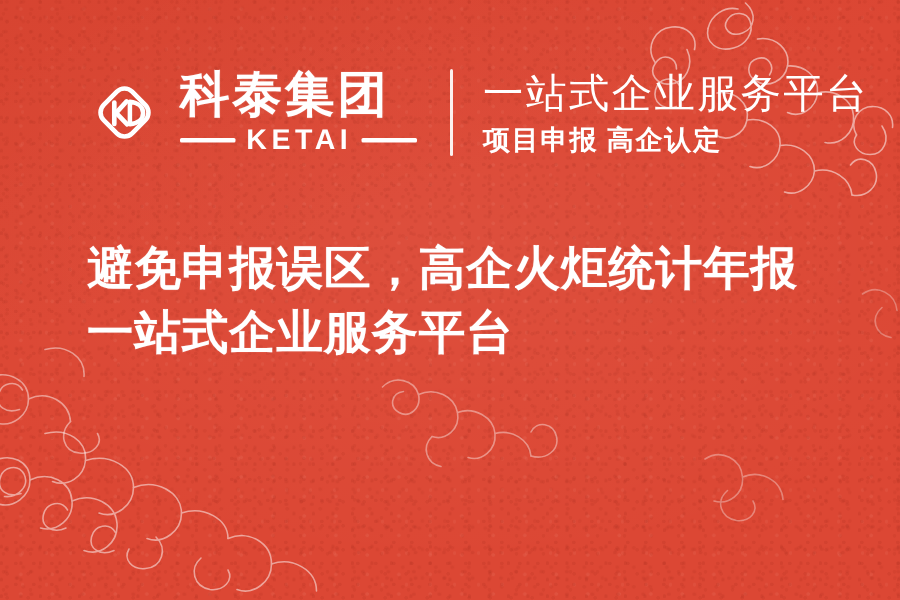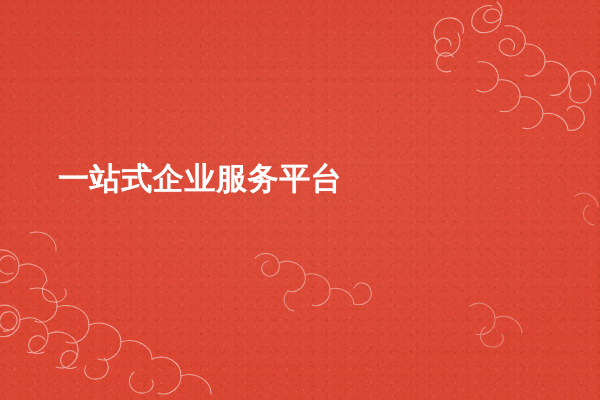--- a/index.html
+++ b/index.html
@@ -245,18 +245,51 @@
         <path class="cl" d="M485 327 C477 334 480 345 491 347 C500 348 506 341 502 334"></path>
       </g>
 
       <g opacity="0.30">
         <path class="cl" d="M575 196 C585 189 597 196 598 207"></path>
         <path class="cl" d="M588 205 C580 212 583 223 594 225"></path>
       </g>
     </svg>
   </div>
 
+  <div class="header">
+
+    <div class="logo-mark">
+      <svg width="52" height="52" viewBox="0 0 52 52" xmlns="http://www.w3.org/2000/svg" aria-hidden="true">
+
+        <rect x="12.6" y="12.6" width="26.8" height="26.8" rx="7.2" ry="7.2" transform="rotate(45 26 26)" fill="none" stroke="#ffffff" stroke-width="3.1"></rect>
+
+        <path d="M19.2 19.4 L19.2 33.6" fill="none" stroke="#ffffff" stroke-width="3.1" stroke-linecap="round"></path>
+
+        <path d="M27.4 18.6 L20.4 26.2 L27.8 33.9" fill="none" stroke="#ffffff" stroke-width="3.1" stroke-linecap="round" stroke-linejoin="round"></path>
+
+        <path d="M29.6 18.9 L29.6 33.9 C35.4 33.2 38.4 30.1 38.4 26.3 C38.4 22.4 35.3 19.5 29.6 18.9 Z" fill="none" stroke="#ffffff" stroke-width="3.0" stroke-linejoin="round"></path>
+      </svg>
+    </div>
+
+    <div class="brand">
+      <div class="brand-cn">科泰集团</div>
+      <div class="brand-en-row">
+        <span class="brand-rule"></span>
+        <span class="brand-en">KETAI</span>
+        <span class="brand-rule"></span>
+      </div>
+    </div>
+
+    <div class="divider"></div>
+
+    <div class="tagline">
+      <div class="tagline-main">一站式企业服务平台</div>
+      <div class="tagline-sub">项目申报 高企认定</div>
+    </div>
+
+  </div>
 
   <div class="headline">
+    <div class="headline-line">避免申报误区，高企火炬统计年报</div>
     <div class="headline-line">一站式企业服务平台</div>
   </div>
 
 </div>
 
 </body></html>

